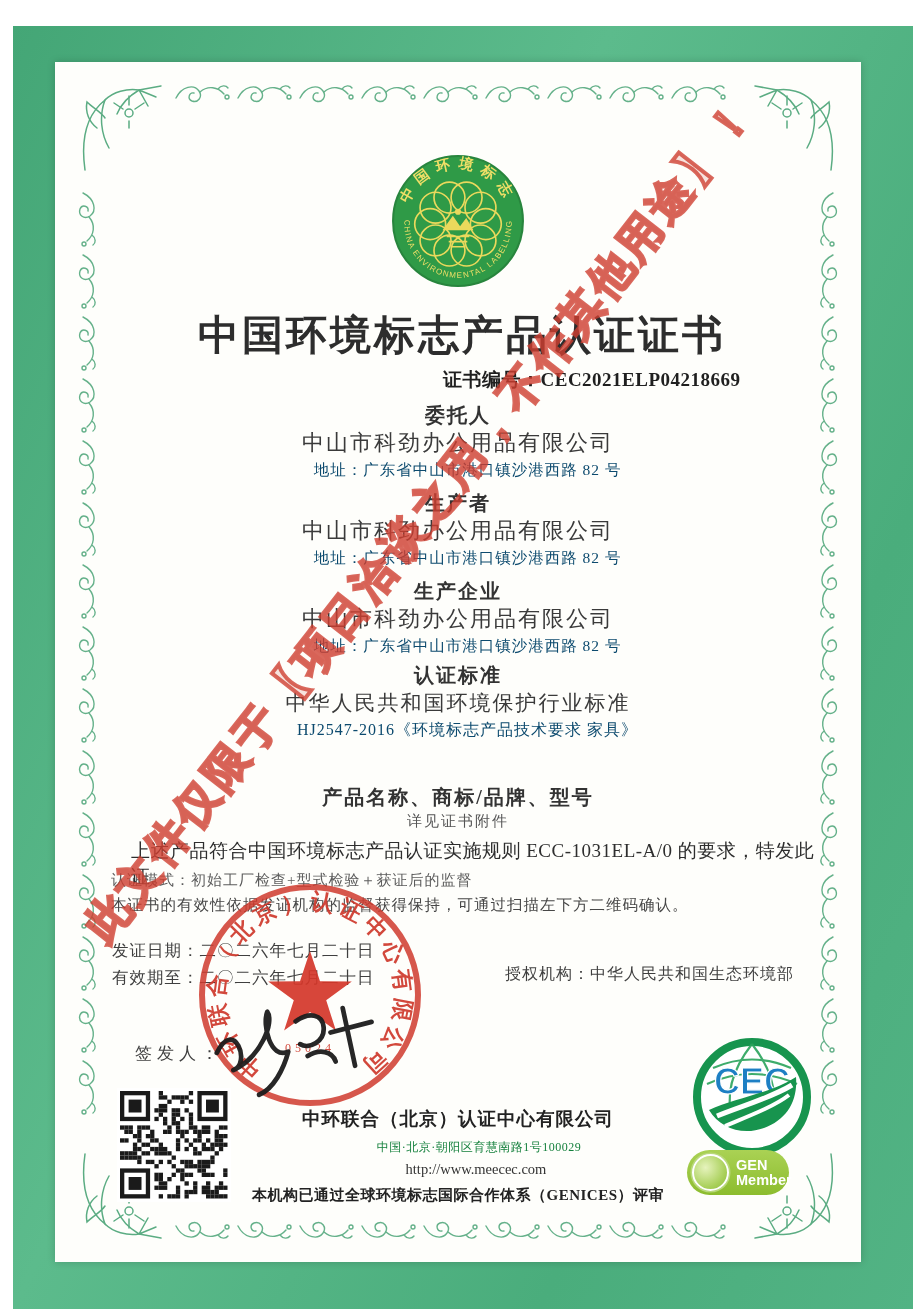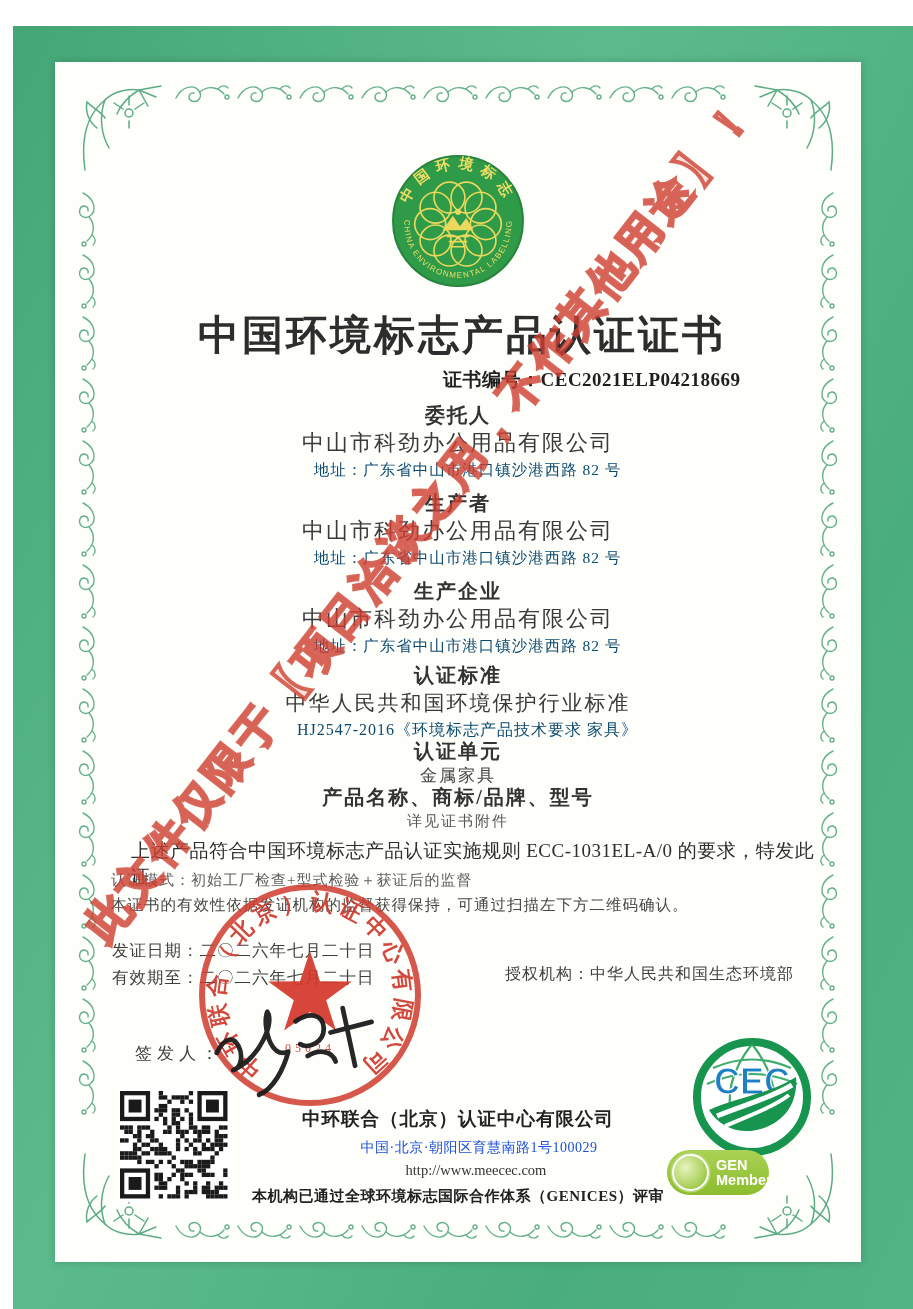--- a/index.html
+++ b/index.html
@@ -35,25 +35,25 @@
   .st2{top:809px;left:56px;font-size:15px;color:#5c5c5c;letter-spacing:1px;z-index:2;}
   .st3{top:833px;left:56px;font-size:15.5px;color:#474747;letter-spacing:1px;z-index:2;}
   .dates{top:875px;left:57px;font-size:16.5px;color:#3f3f3f;line-height:27px;letter-spacing:1px;z-index:2;}
   .authority{top:902px;left:450px;font-size:16px;color:#3f3f3f;letter-spacing:1px;z-index:2;}
   .signer{top:980px;left:80px;font-size:17px;color:#404040;letter-spacing:5px;z-index:2;}
   .seal{left:140px;top:818px;z-index:6;opacity:.92;}
   .sig{left:152px;top:928px;z-index:7;}
   .qr{left:62px;top:1026px;z-index:2;}
   .footer{top:1044px;left:0;width:100%;text-align:center;z-index:2;}
   .f-company{font-size:18.5px;font-weight:700;color:#222;letter-spacing:1px;}
-  .f-address{font-size:14px;color:#1d4ed8;margin-top:8px;letter-spacing:.5px;padding-left:42px;}
+  .f-address{font-size:12px;color:#15803d;margin-top:8px;letter-spacing:.5px;padding-left:42px;}
   .f-web{font-size:14.5px;color:#333;margin-top:5px;padding-left:36px;}
   .f-note{font-size:15px;font-weight:700;color:#222;margin-top:8px;letter-spacing:.5px;font-family:Liberation Serif, serif;}
   .cec{left:636px;top:974px;z-index:2;}
-  .gen{left:612px;top:1088px;width:102px;height:45px;z-index:2;
+  .gen{left:632px;top:1088px;width:102px;height:45px;z-index:2;
        background:linear-gradient(#aad254,#8cbc2e);border-radius:23px;
        display:flex;align-items:center;gap:7px;padding:0 8px 0 5px;box-sizing:border-box;}
   .gen-globe{width:33px;height:33px;border-radius:50%;flex:0 0 auto;
        background:radial-gradient(circle at 35% 35%,#e6f3bd,#a9d05a 65%,#8db93a);
        border:2px solid #fff;box-shadow:0 0 0 1.5px #b9d87c;}
   .gen-text{color:#fff;font-family:"Liberation Sans",sans-serif;font-size:14.5px;
        line-height:15px;font-weight:700;}
   .watermark{
     left:-185px;top:428px;width:1100px;text-align:center;white-space:nowrap;z-index:30;
     transform:rotate(-52deg);font-family:"DejaVu Sans",sans-serif;
@@ -186,24 +186,20 @@
   </div>
   <div class="abs sec" style="top:516px">
     <div class="sec-h">生产企业</div>
     <div class="sec-l1">中山市科劲办公用品有限公司</div>
     <div class="sec-l2">地址：广东省中山市港口镇沙港西路 82 号</div>
   </div>
   <div class="abs sec std" style="top:600px">
     <div class="sec-h">认证标准</div>
     <div class="sec-l1">中华人民共和国环境保护行业标准</div>
     <div class="sec-l2">HJ2547-2016《环境标志产品技术要求 家具》</div>
-  </div>
-  <div class="abs sec unit" style="top:676px">
-    <div class="sec-h">认证单元</div>
-    <div class="sec-l1">金属家具</div>
   </div>
   <div class="abs sec prod" style="top:722px">
     <div class="sec-h">产品名称、商标/品牌、型号</div>
     <div class="sec-l1">详见证书附件</div>
   </div>
 
   <div class="abs st1">上述产品符合中国环境标志产品认证实施规则 ECC-1031EL-A/0 的要求，特发此证。</div>
   <div class="abs st2">认证模式：初始工厂检查+型式检验＋获证后的监督</div>
   <div class="abs st3">本证书的有效性依据发证机构的监督获得保持，可通过扫描左下方二维码确认。</div>
 

